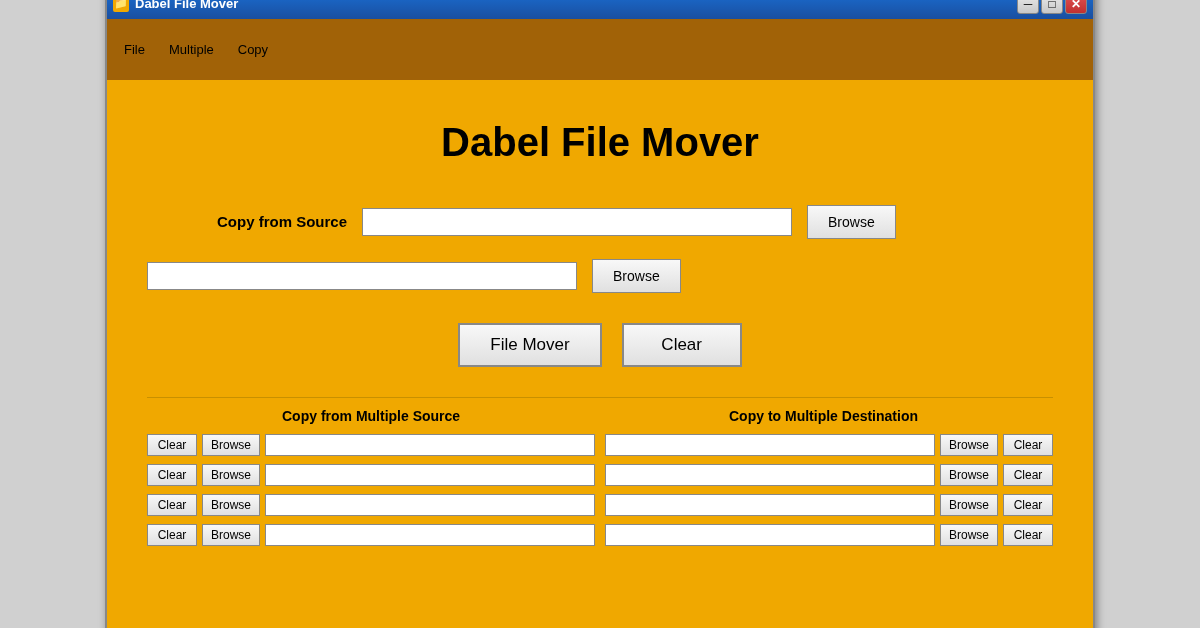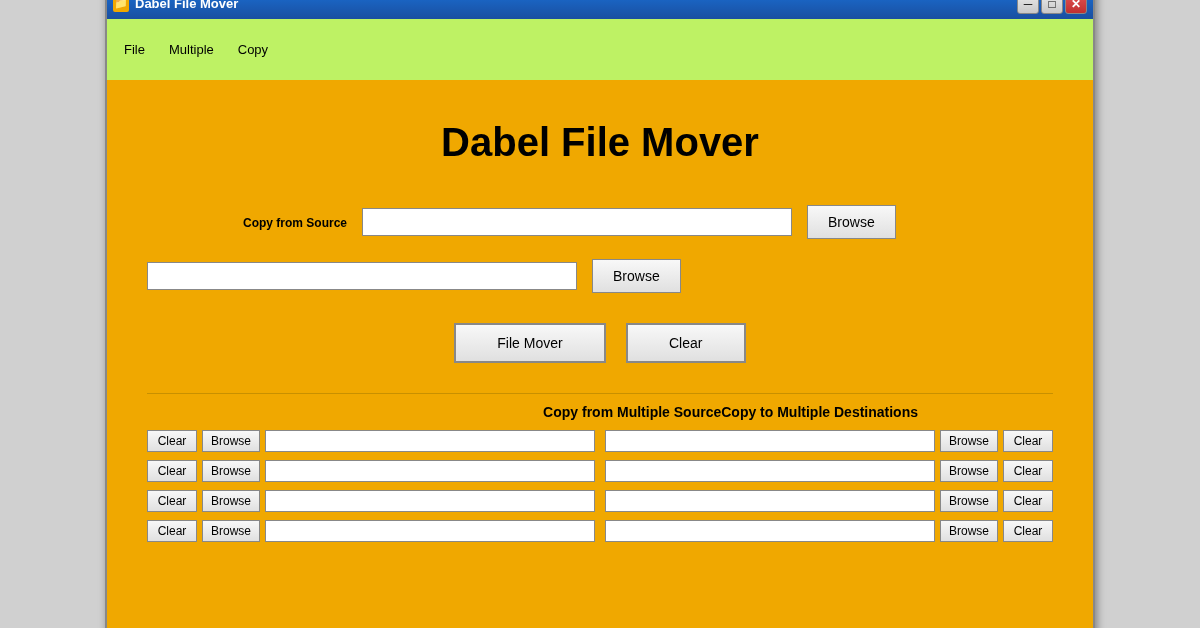--- a/index.html
+++ b/index.html
@@ -59,21 +59,21 @@
       align-items: center;
       justify-content: center;
       font-size: 12px;
       font-weight: bold;
       color: black;
     }
     .title-btn-min { background: linear-gradient(to bottom, #e8e8e8, #c8c8c8); }
     .title-btn-max { background: linear-gradient(to bottom, #e8e8e8, #c8c8c8); }
     .title-btn-close { background: linear-gradient(to bottom, #e05050, #c03030); color: white; }
     .menu-bar {
-      background: #bef264;
+      background: #a16207;
       padding: 20px 10px;
       display: flex;
       gap: 10px;
     }
     .menu-item {
       font-size: 13px;
       color: black;
       padding: 2px 6px;
       cursor: pointer;
       border: 1px solid transparent;
@@ -96,21 +96,21 @@
       flex-direction: column;
       gap: 20px;
       margin-bottom: 30px;
     }
     .form-row {
       display: flex;
       align-items: center;
       gap: 15px;
     }
     .form-label {
-      font-size: 12px;
+      font-size: 15px;
       font-weight: bold;
       color: black;
       min-width: 180px;
       text-align: right;
     }
     .form-input {
       flex: 1;
       height: 28px;
       border: 1px solid #888;
       background: white;
@@ -130,32 +130,32 @@
     .btn-browse { min-width: 80px; }
     .action-buttons {
       display: flex;
       justify-content: center;
       gap: 20px;
       margin: 20px 0 30px 0;
     }
     .action-btn {
       background: linear-gradient(to bottom, #f8f8f8, #e0e0e0);
       border: 2px solid #888;
-      padding: 10px 41px;
-      cursor: pointer;
-      font-size: 14px;
+      padding: 10px 30px;
+      cursor: pointer;
+      font-size: 17px;
       min-width: 120px;
     }
     .multi-section {
       border-top: 1px solid #c89000;
       padding-top: 10px;
     }
     .multi-headers {
       display: flex;
-      justify-content: flex-end;
+      justify-content: space-between;
       margin-bottom: 10px;
       padding: 0 5px;
     }
     .multi-header-left {
       font-size: 14px;
       font-weight: bold;
       color: black;
       margin-left: 130px;
     }
     .multi-header-right {
@@ -234,21 +234,21 @@
     </div>
 
     <div class="action-buttons">
       <button class="action-btn">File Mover</button>
       <button class="action-btn">Clear</button>
     </div>
 
     <div class="multi-section">
       <div class="multi-headers">
         <span class="multi-header-left">Copy from Multiple Source</span>
-        <span class="multi-header-right">Copy to Multiple Destinations</span>
+        <span class="multi-header-right">Copy to Multiple Destination</span>
       </div>
 
       <div class="multi-cols">
 
         <div style="flex:1;display:flex;flex-direction:column;gap:4px;">
           <div class="multi-row">
             <button class="multi-btn-small">Clear</button>
             <button class="multi-btn-small">Browse</button>
             <input type="text" class="multi-input" style="">
           </div>

